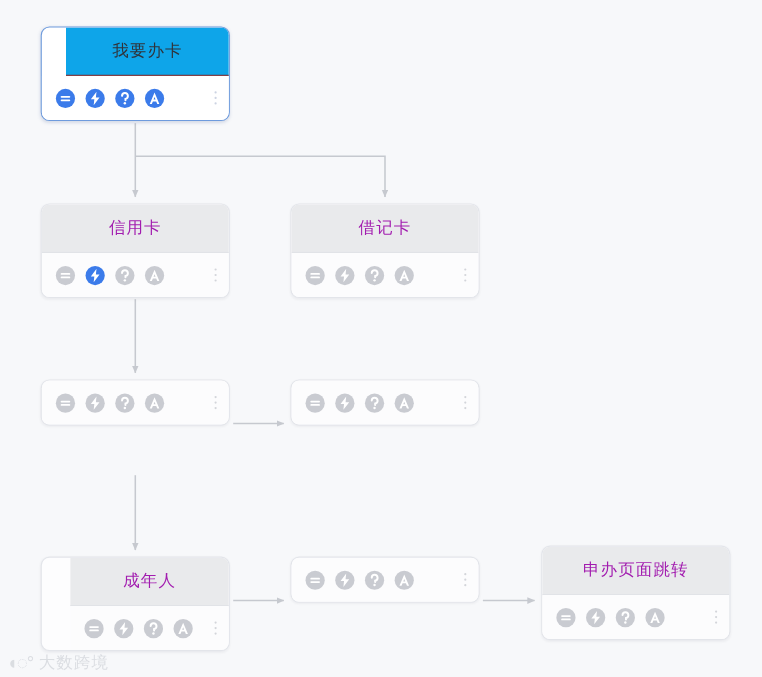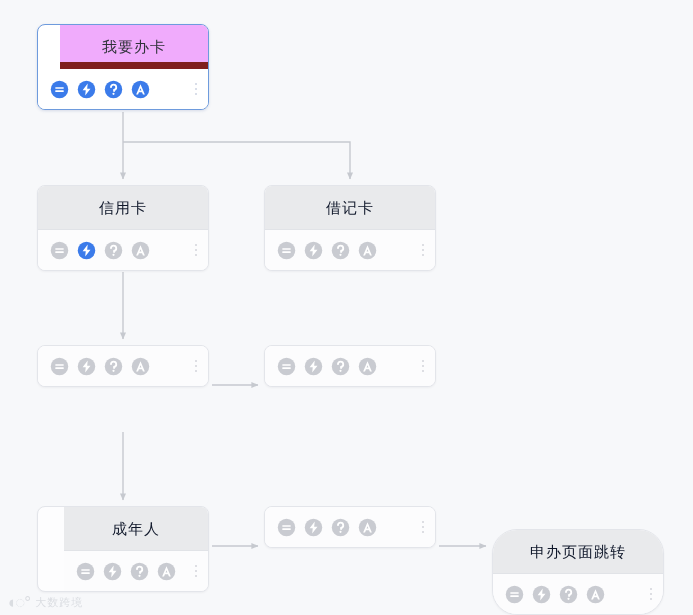--- a/index.html
+++ b/index.html
@@ -51,27 +51,27 @@
     line-height: 44px;
     text-align: center;
     font-size: 15px;
     color: #3d3f45;
     letter-spacing: 1px;
     box-sizing: border-box;
     user-select: none;
   }
   .node.plain > .node-header {
     background: #e9eaec;
-    color: #0f172a;
+    color: #a21caf;
     border-bottom: 1px solid #e1e3e7;
   }
   .node.root > .node-header {
-    background: #f0abfc;
+    background: #0ea5e9;
     color: #30333a;
-    border-bottom: 7px solid #7f1d1d;
+    border-bottom: 1px solid #7f1d1d;
     margin-left: 22px;
   }
   .node-body {
     height: 40px;
     display: flex;
     align-items: center;
     padding: 0 12px;
     box-sizing: border-box;
     background: #ffffff;
     position: relative;
@@ -122,21 +122,21 @@
     opacity: 0.30;
     user-select: none;
   }
   #watermark .wm-mark {
     font-size: 17px;
     color: #9aa0ab;
     line-height: 1;
     letter-spacing: -1px;
   }
   #watermark .wm-text {
-    font-size: 11px;
+    font-size: 15px;
     color: #9aa0ab;
     letter-spacing: 1px;
     line-height: 1;
     text-align: right;
   }
 </style>
 </head>
 <body>
 
 <div id="canvas">
@@ -420,21 +420,21 @@
               </svg>
             </span>
           </div>
           <div class="kebab">
             <i></i>
             <i></i>
             <i></i>
           </div>
         </div>
       </div>
-      <div class="node plain" style="left: 492px; top: 529px; border-radius: 25px;">
+      <div class="node plain" style="left: 492px; top: 496px;">
         <div class="node-header">申办页面跳转</div>
         <div class="node-body">
           <div class="icons">
             <span class="ic">
               <svg viewBox="0 0 20 20">
                 <circle cx="10" cy="10" r="9.2" fill="#c9cbd1"></circle>
                 <rect x="5.4" y="7.6" width="9.2" height="1.7" rx="0.85" fill="#fff"></rect>
                 <rect x="5.4" y="10.9" width="9.2" height="1.7" rx="0.85" fill="#fff"></rect>
               </svg>
             </span>

